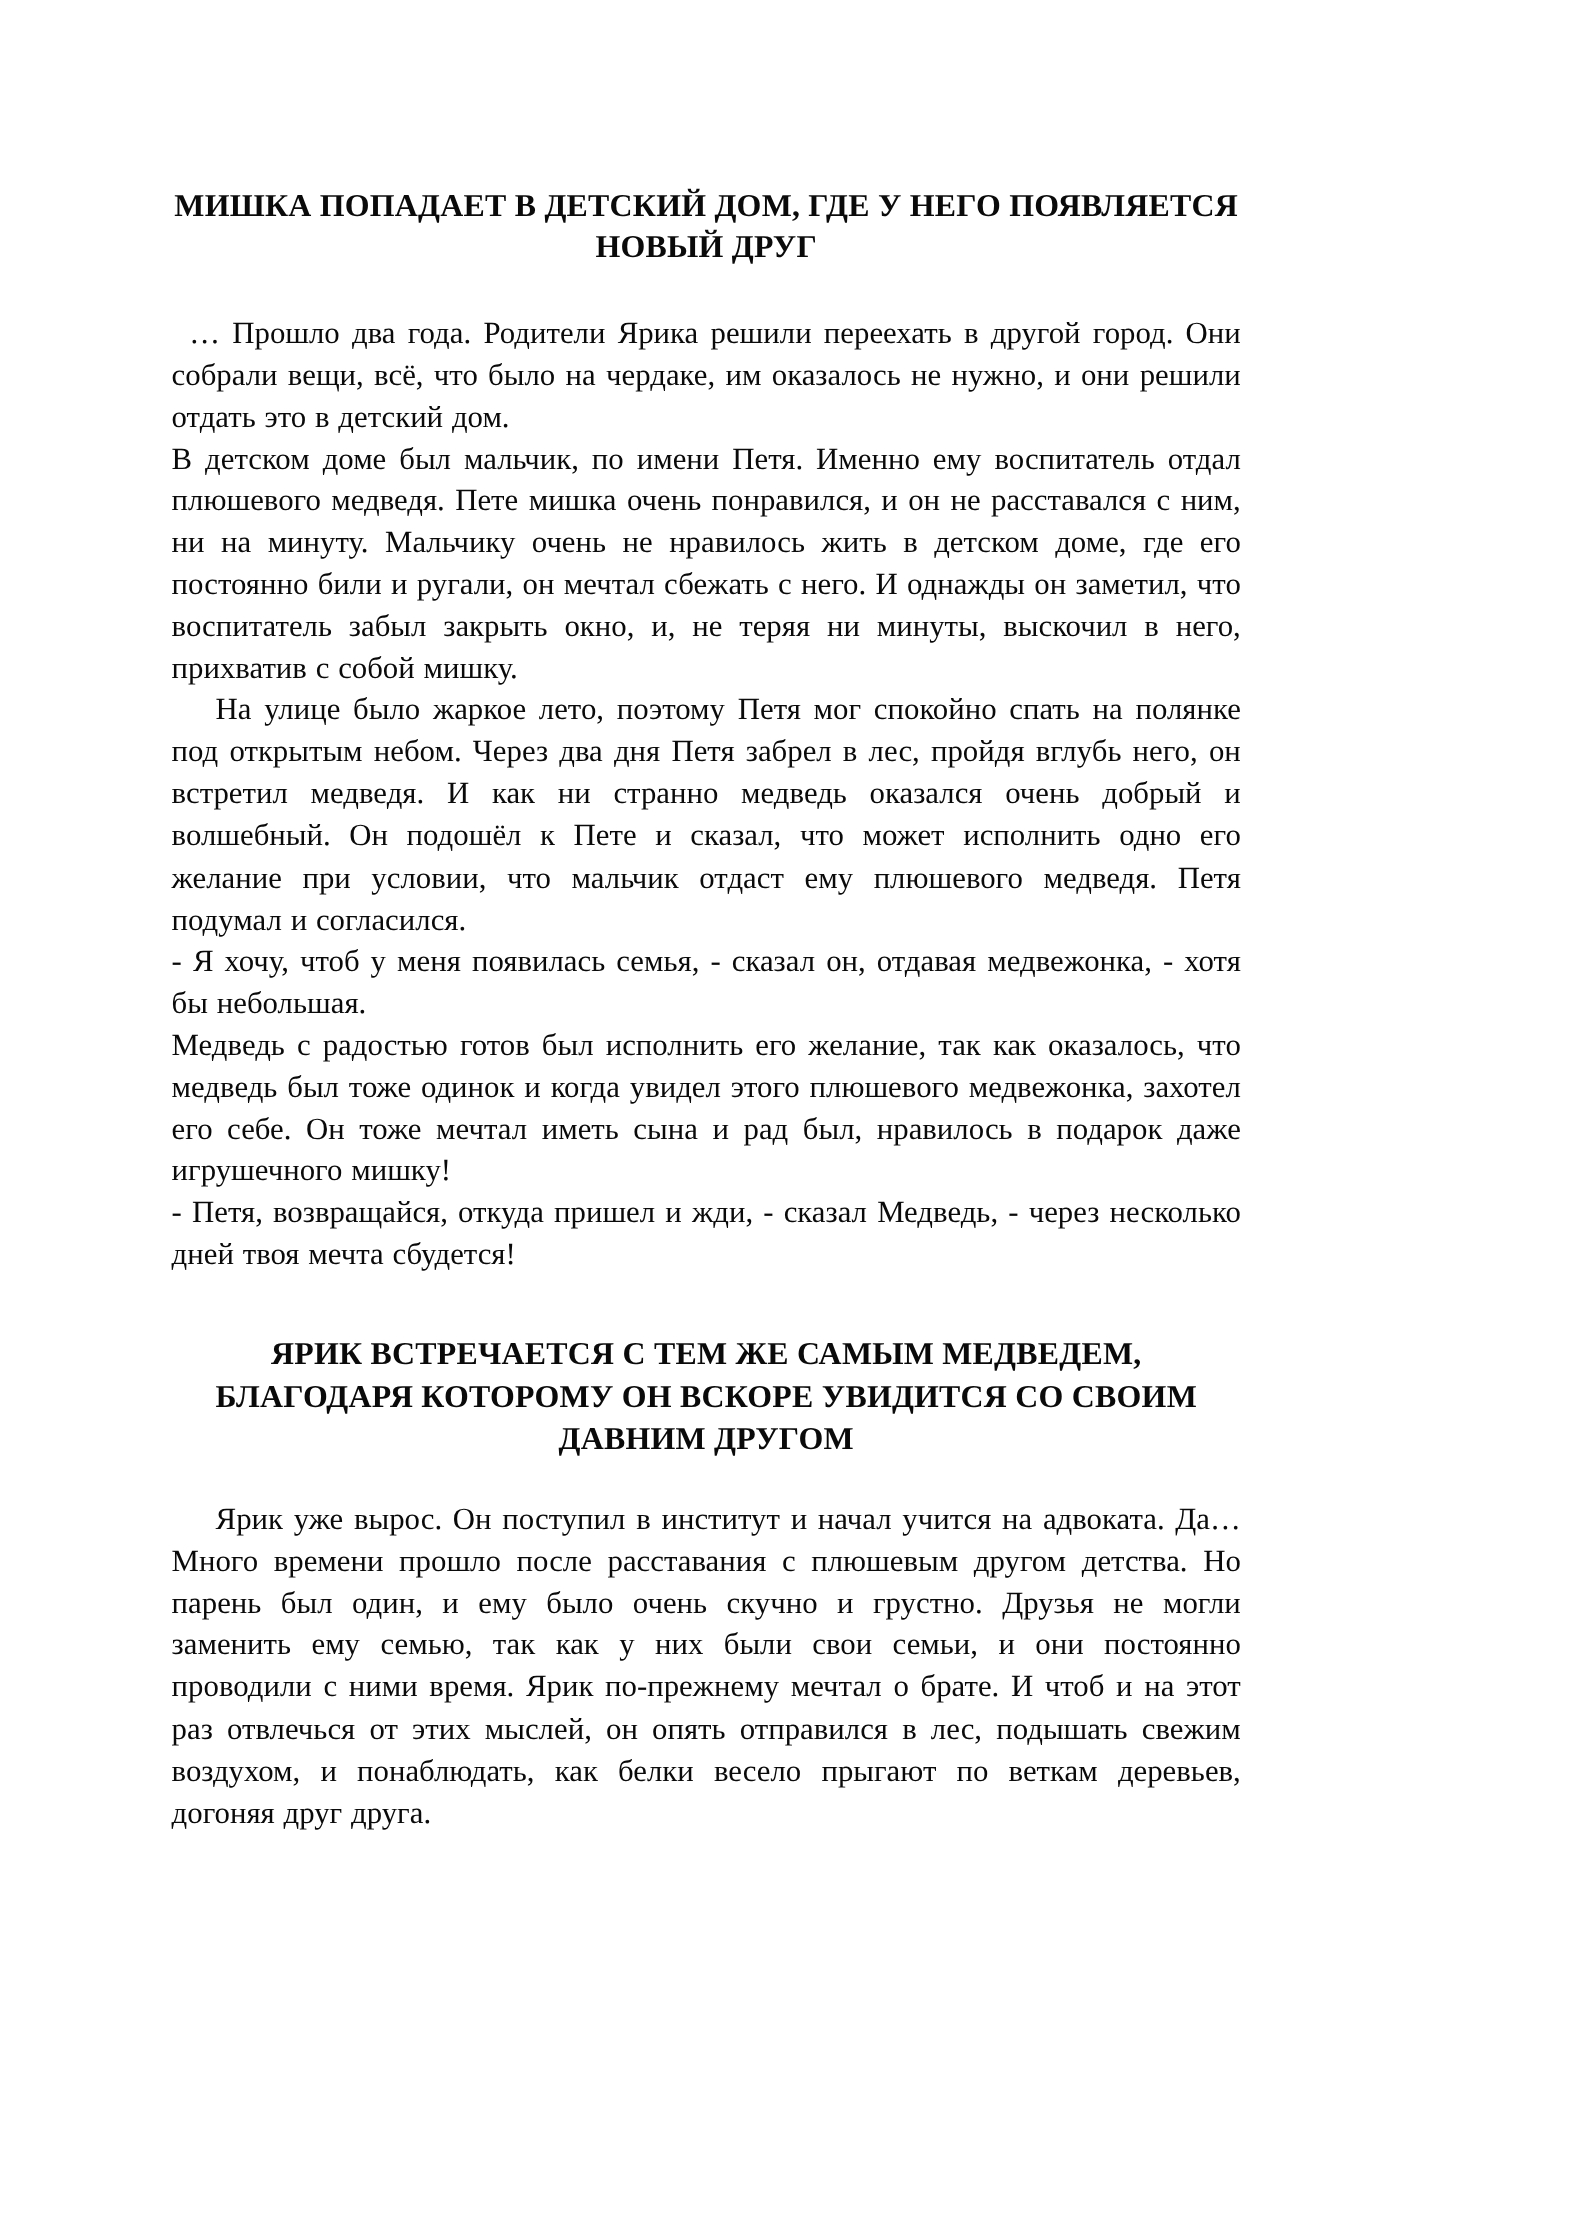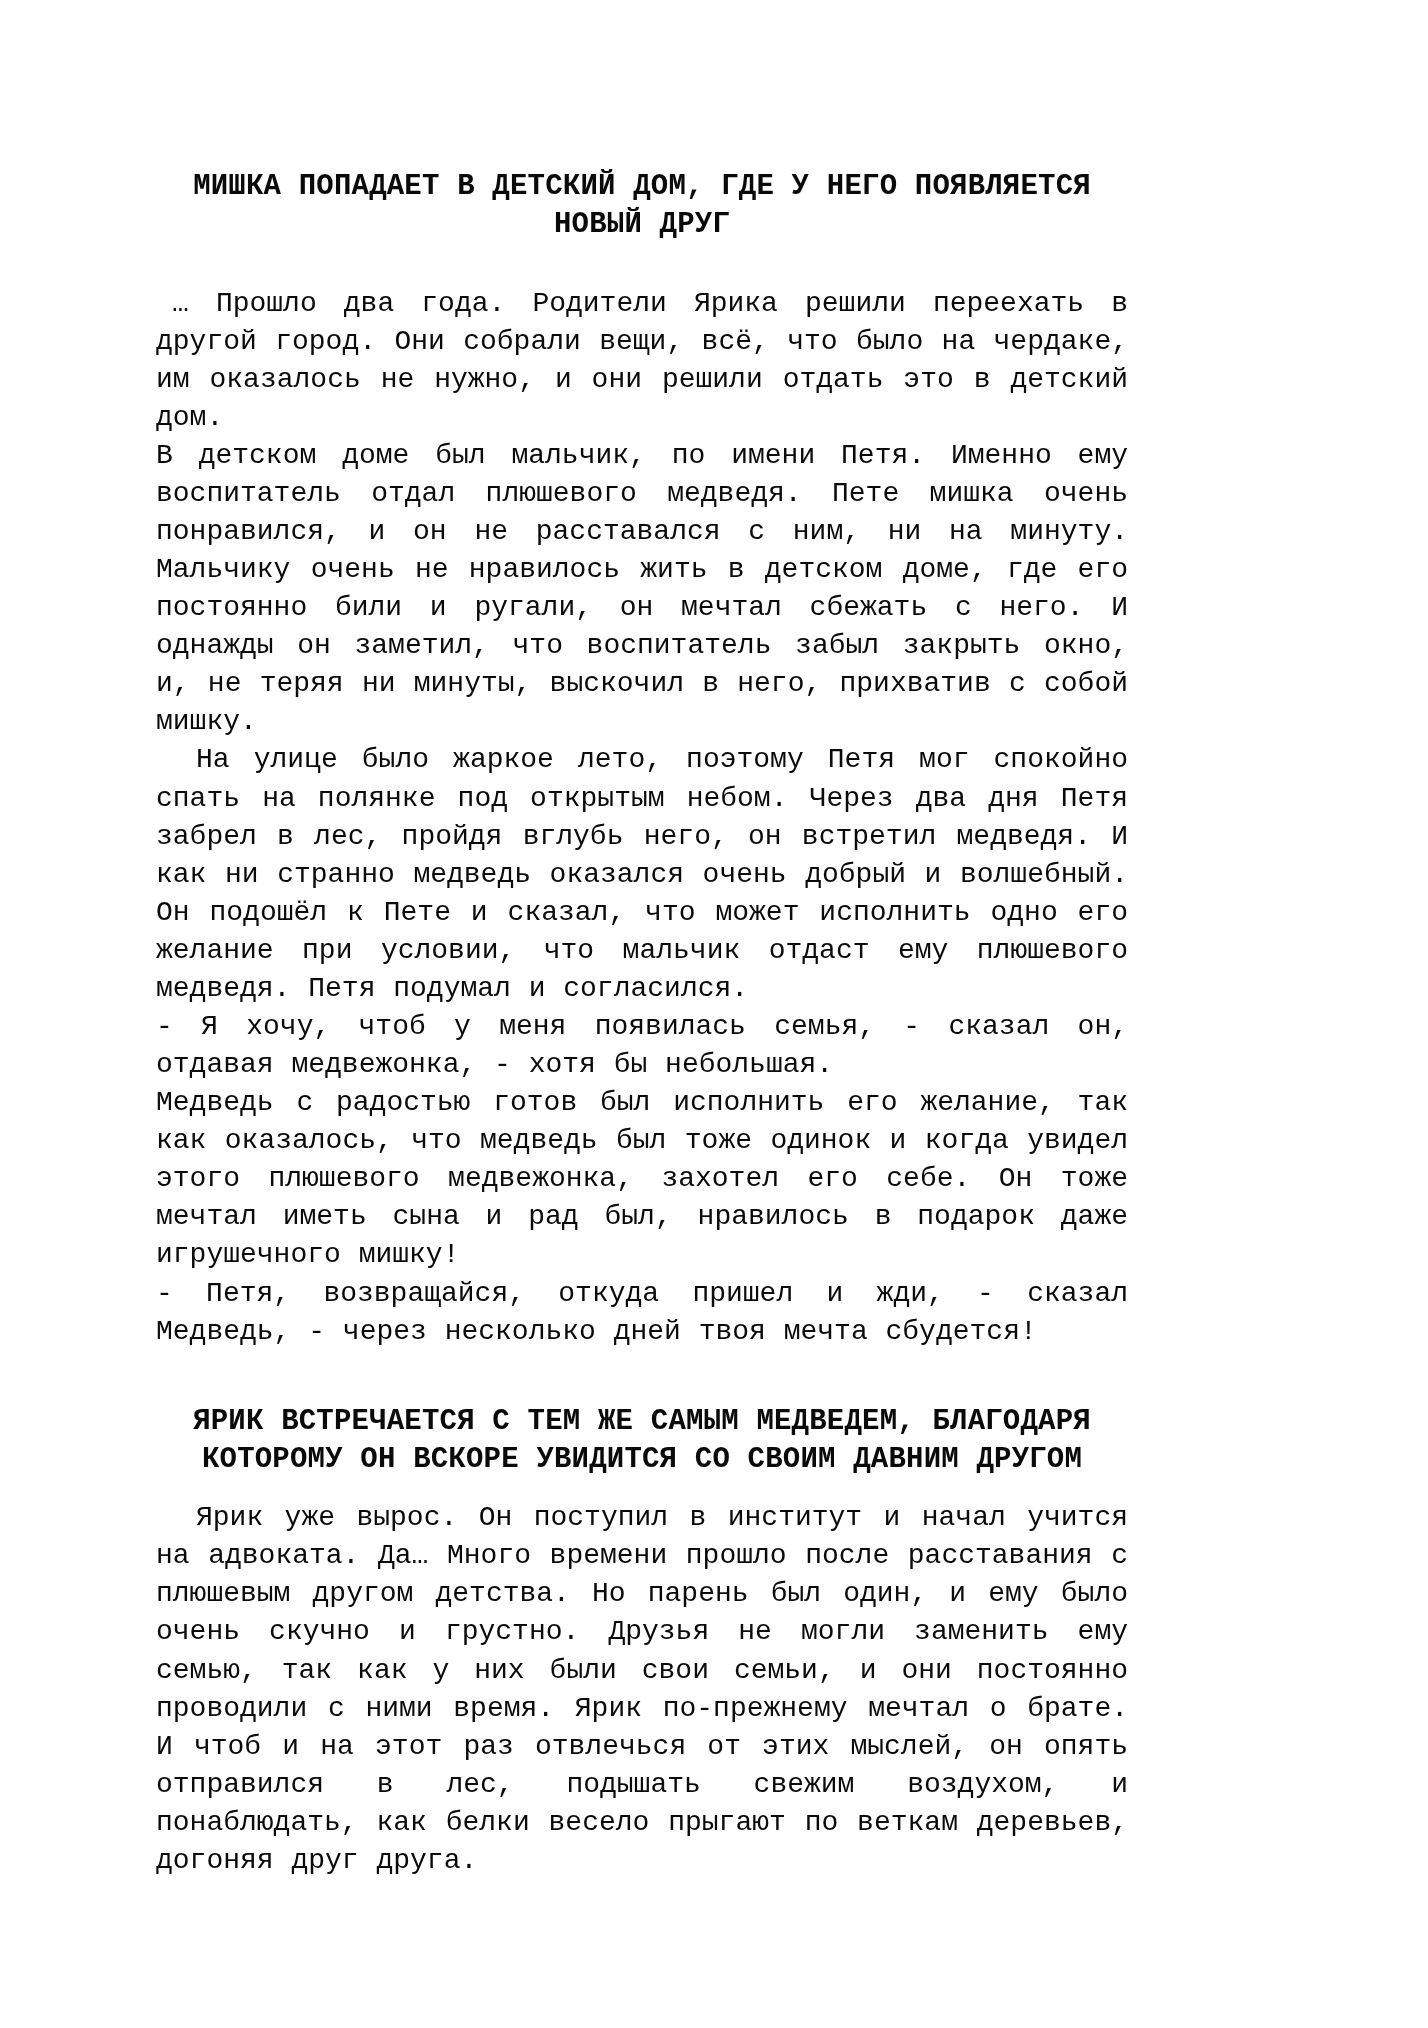--- a/index.html
+++ b/index.html
@@ -13,33 +13,32 @@
     overflow: hidden;
     font-family: "Liberation Serif", "DejaVu Serif", serif;
     color: #0a0a0a;
   }
   .page {
     box-sizing: border-box;
     width: 1284px;
     height: 2028px;
     padding: 168px 156px 110px 156px;
     background: #ffffff;
-    font-family: Liberation Mono, monospace;
   }
   .section-heading {
     font-size: 29px;
     line-height: 1.32;
     font-weight: bold;
     text-align: center;
     margin: 0 0 40px 0;
     letter-spacing: 0.2px;
   }
   .section-heading.second {
     margin-top: 52px;
-    margin-bottom: 20px;
+    margin-bottom: 36px;
   }
   .para {
     font-size: 28px;
     line-height: 1.36;
     text-align: justify;
     margin: 0;
     word-spacing: 1px;
   }
   .para.indent {
     text-indent: 40px;

